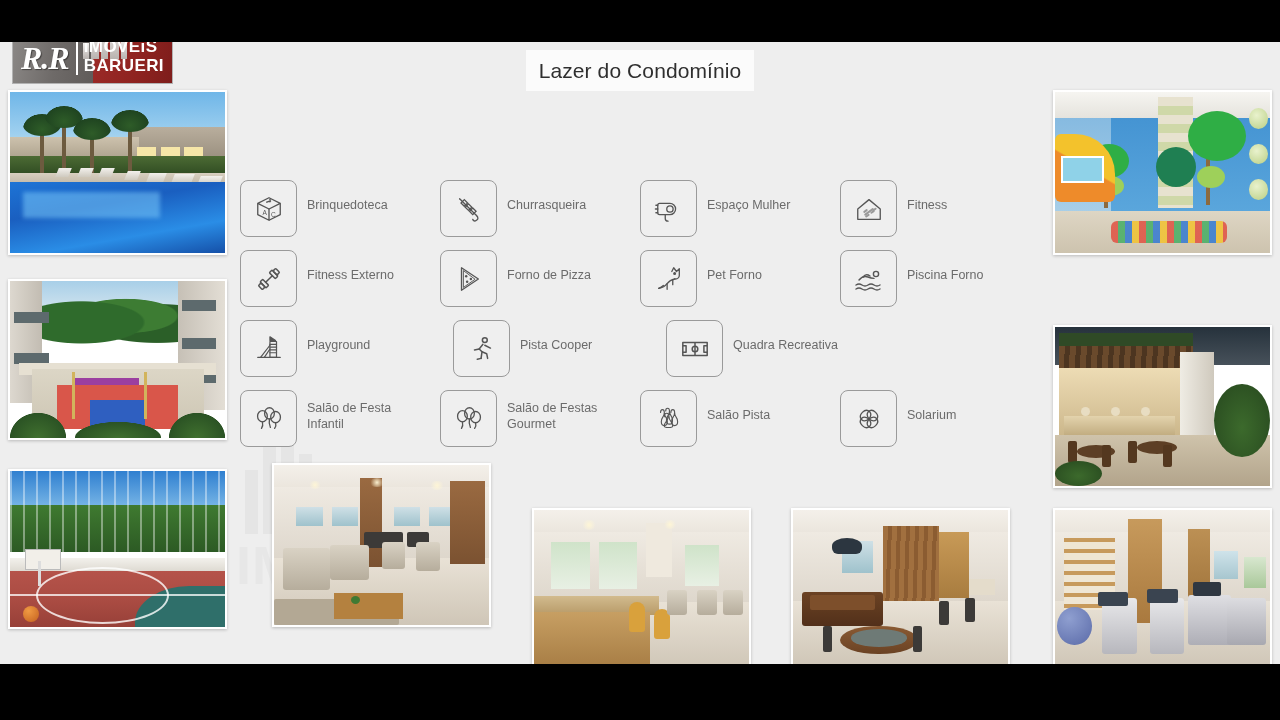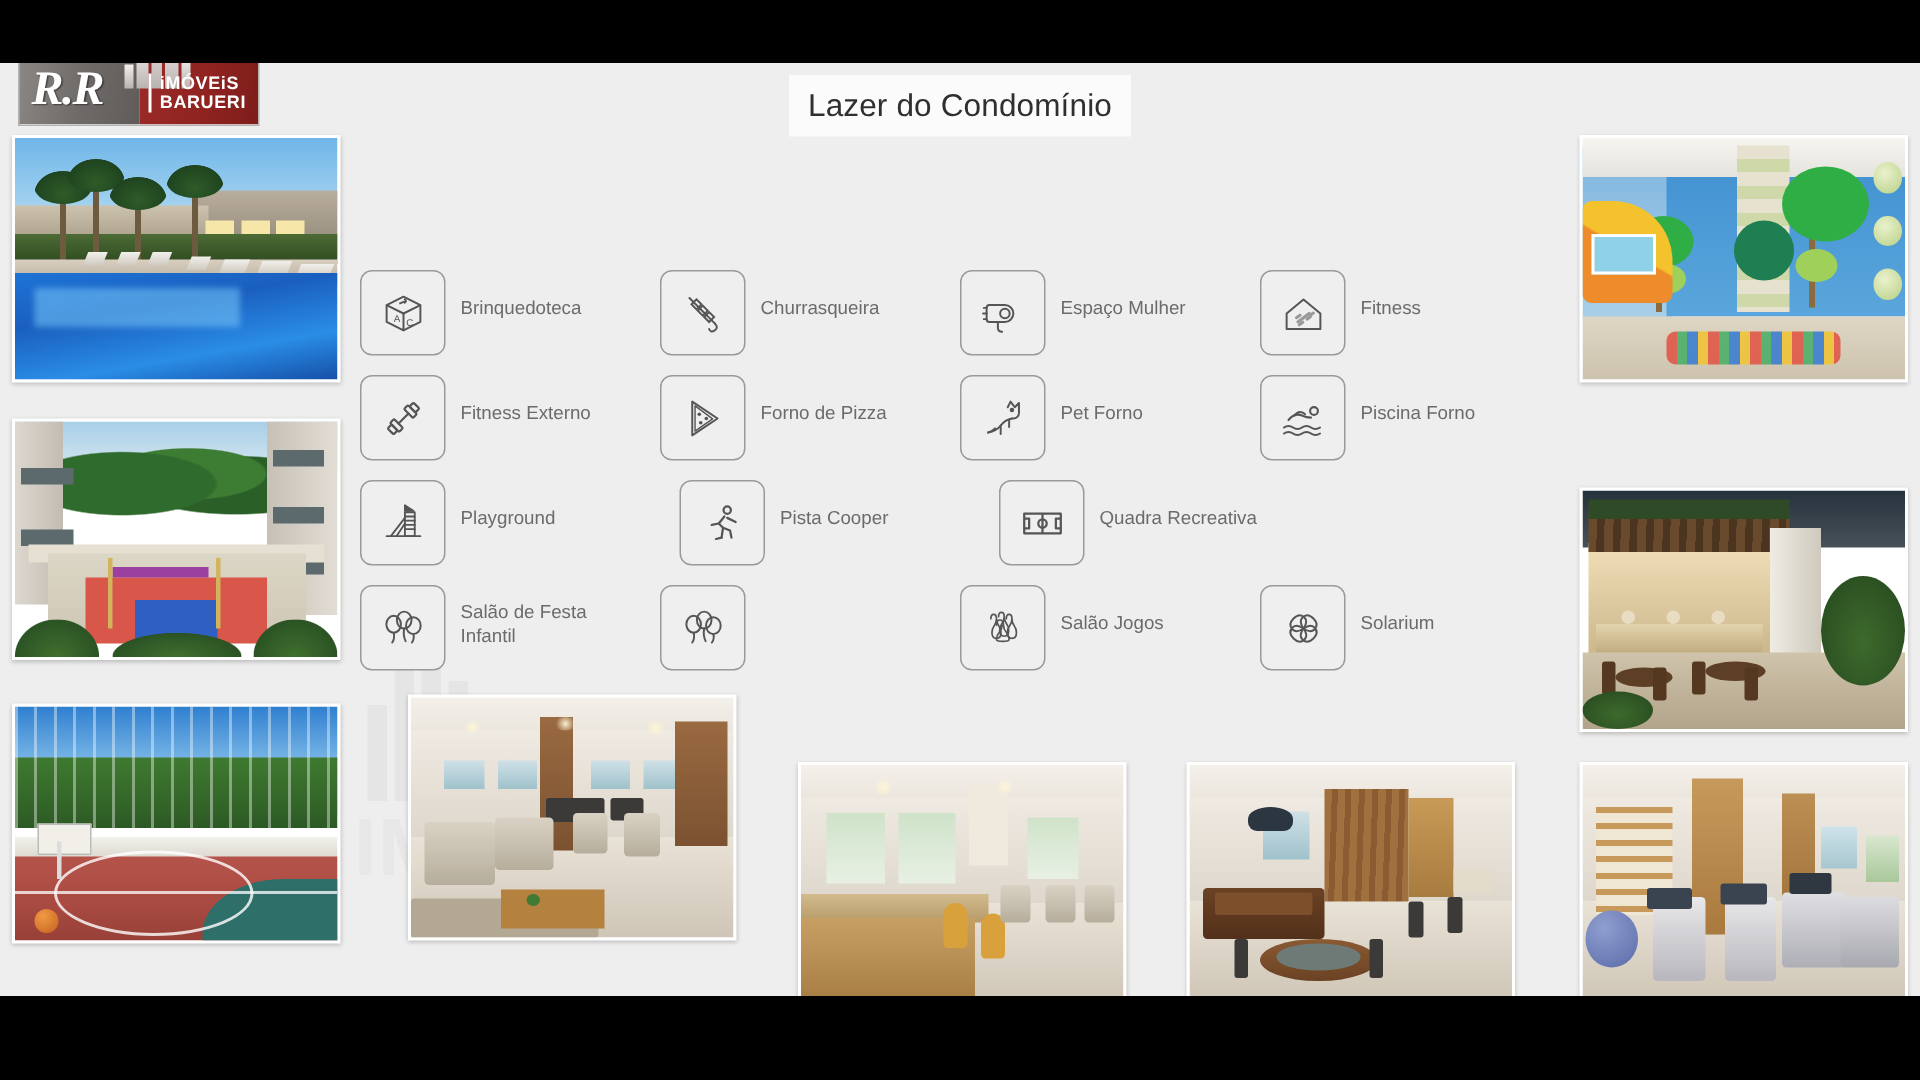--- a/index.html
+++ b/index.html
@@ -99,21 +99,21 @@
     bottom: 8px;
     z-index: 4;
     color: #ffffff;
     text-align: left;
     line-height: 1.08;
     border-left: 2px solid #ffffff;
     padding-left: 6px;
   }
   .logo-sub span {
     display: block;
-    font-size: 12px;
+    font-size: 17px;
     font-weight: 700;
     letter-spacing: .4px;
     white-space: nowrap;
   }
 
   
   .title-plate {
     position: absolute;
     left: 526px;
     top: 8px;
@@ -750,34 +750,35 @@
           <div class="icon-box">
             <svg width="30" height="30" viewBox="0 0 32 32" fill="none" stroke="#555" stroke-width="1.4" stroke-linecap="round">
               <ellipse cx="9" cy="13" rx="5.2" ry="6"></ellipse>
               <ellipse cx="16.5" cy="10" rx="5.2" ry="6"></ellipse>
               <ellipse cx="23" cy="14" rx="5.2" ry="6"></ellipse>
               <path d="M9 19 q1 4 -1 7"></path>
               <path d="M16.5 16 q-1 5 1 9"></path>
               <path d="M23 20 q1 3 -1 6"></path>
             </svg>
           </div>
+          <div class="cell-label two">Salão de Festas Gourmet</div>
         </div>
 
         <div class="cell">
           <div class="icon-box">
             <svg width="30" height="30" viewBox="0 0 32 32" fill="none" stroke="#555" stroke-width="1.2" stroke-linecap="round" stroke-linejoin="round">
               <g>
                 <path d="M7 9 q0 -3 2 -3 q2 0 2 3 q0 3 1.6 5 q1.6 2 1.6 5 q0 4 -3.2 4 q-3.2 0 -3.2 -4 q0 -3 1.6 -5 q1.6 -2 1.6 -5"></path>
               </g>
               <path d="M12.5 7.5 q0 -3 2 -3 q2 0 2 3 q0 3 1.6 5 q1.6 2 1.6 5 q0 4 -3.2 4 q-3.2 0 -3.2 -4 q0 -3 1.6 -5 q1.6 -2 1.6 -5"></path>
               <path d="M18 9 q0 -3 2 -3 q2 0 2 3 q0 3 1.6 5 q1.6 2 1.6 5 q0 4 -3.2 4 q-3.2 0 -3.2 -4 q0 -3 1.6 -5 q1.6 -2 1.6 -5"></path>
               <path d="M11 17 q0 -4 2.5 -4 q2.5 0 2.5 4 q0 3 2 5.5 q2 2.5 2 5.5 q0 1.5 -4.5 1.5 q-4.5 0 -4.5 -1.5 q0 -3 2 -5.5 q2 -2.5 2 -5.5" transform="translate(0,-2) scale(1,0.92)"></path>
             </svg>
           </div>
-          <div class="cell-label">Salão Jogos</div>
+          <div class="cell-label">Salão Pista</div>
         </div>
 
         <div class="cell">
           <div class="icon-box">
             <svg width="30" height="30" viewBox="0 0 32 32" fill="none" stroke="#555" stroke-width="1.4" stroke-linejoin="round">
               <path d="M16 6 q6 0 6 5 q0 4 -6 5 q-6 -1 -6 -5 q0 -5 6 -5 Z" transform="rotate(-45 16 16)"></path>
               <path d="M16 6 q6 0 6 5 q0 4 -6 5 q-6 -1 -6 -5 q0 -5 6 -5 Z" transform="rotate(45 16 16)"></path>
               <path d="M16 6 q6 0 6 5 q0 4 -6 5 q-6 -1 -6 -5 q0 -5 6 -5 Z" transform="rotate(135 16 16)"></path>
               <path d="M16 6 q6 0 6 5 q0 4 -6 5 q-6 -1 -6 -5 q0 -5 6 -5 Z" transform="rotate(225 16 16)"></path>
             </svg>

